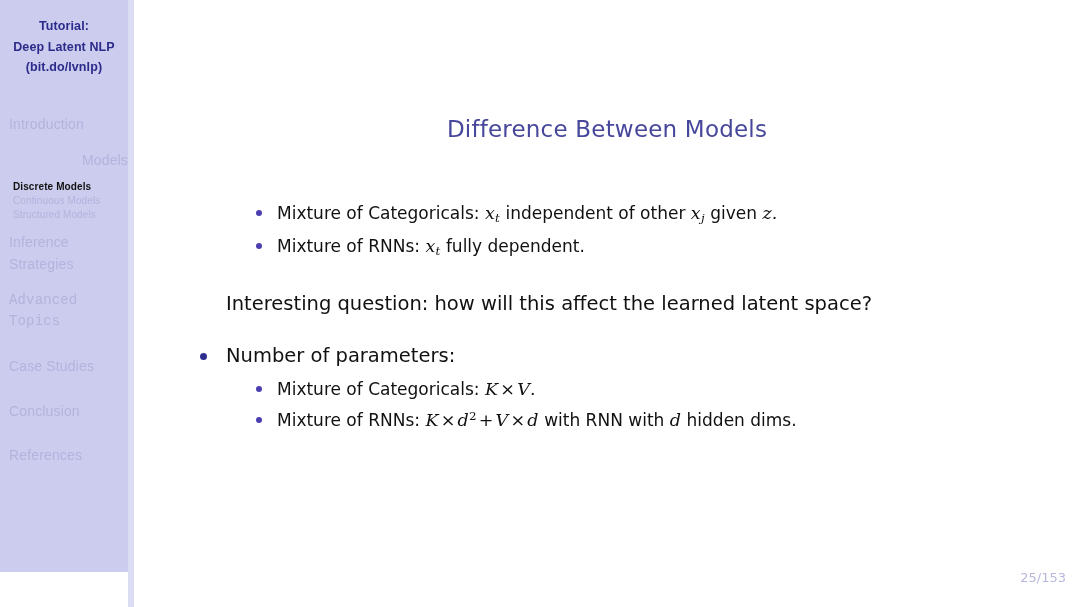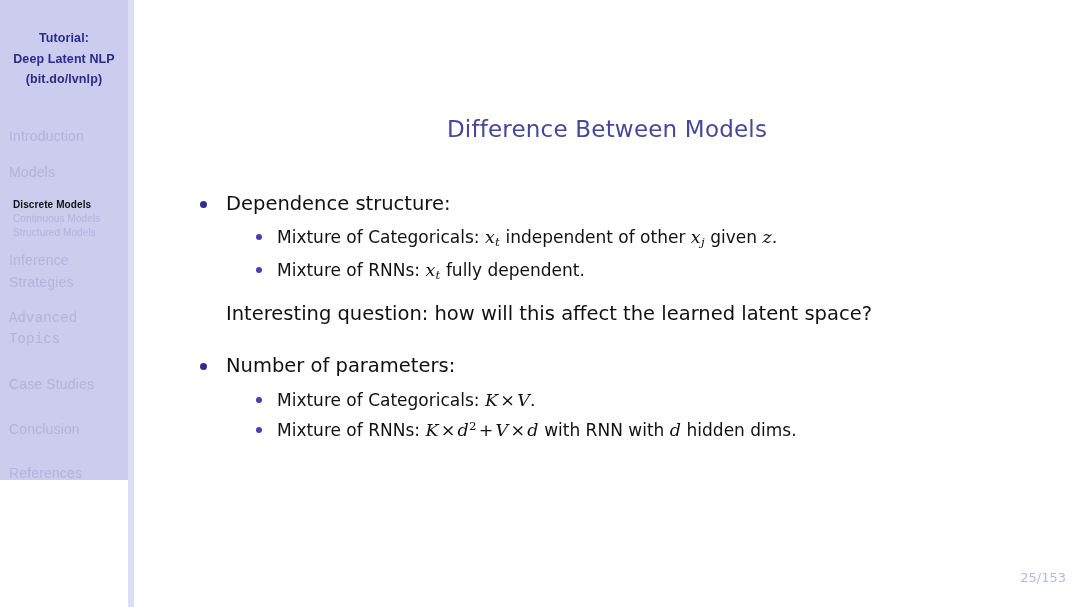--- a/index.html
+++ b/index.html
@@ -17,25 +17,25 @@
     position: relative;
     width: 1080px;
     height: 607px;
     background: #ffffff;
     display: flex;
   }
 
   
   .sidebar {
     width: 128px;
-    height: 480px;
+    height: 572px;
     background: #ccccee;
     flex: 0 0 128px;
     box-sizing: border-box;
-    padding-top: 28px;
+    padding-top: 16px;
     position: relative;
   }
   .sidebar-edge {
     width: 6px;
     height: 607px;
     flex: 0 0 6px;
     background: #dcdcf4;
   }
   .deck-title {
     text-align: center;
@@ -137,21 +137,21 @@
     height: 6px;
     border-radius: 50%;
     background: #4b3fb0;
   }
 
   .para {
     font-size: 19.5px;
     color: #111111;
     font-family: "DejaVu Sans", sans-serif;
     padding-left: 34px;
-    margin-top: 18px;
+    margin-top: 32px;
     margin-bottom: 28px;
     line-height: 1.25;
   }
 
   
   .m {
     font-family: "DejaVu Serif", "Liberation Serif", serif;
     font-style: italic;
     font-size: 17.5px;
     color: #111111;
@@ -196,21 +196,21 @@
       <div>Deep Latent NLP</div>
       <div>(bit.do/lvnlp)</div>
     </div>
 
     <div class="nav">
 
       <div class="nav-section">
         <div>Introduction</div>
       </div>
 
-      <div class="nav-section" style="margin-bottom:16px;">
+      <div class="nav-section" style="margin-bottom:10px;text-align:right;">
         <div>Models</div>
       </div>
       <div class="nav-sub active">Discrete Models</div>
       <div class="nav-sub">Continuous Models</div>
       <div class="nav-sub">Structured Models</div>
       <div class="nav-gap-sm"></div>
 
 
       <div class="nav-section two-line">
         <div>Inference</div>
@@ -237,24 +237,20 @@
   </div>
 
   <div class="sidebar-edge"></div>
 
   <div class="content">
 
     <div class="slide-title">Difference Between Models</div>
 
     <div class="body-block">
 
-      <div class="lvl1">
-        <span class="bullet1"></span>
-        <span>Dependence structure:</span>
-      </div>
 
       <div class="lvl2-list">
 
         <div class="lvl2">
           <span class="bullet2"></span>
           <span>Mixture of Categoricals:</span>
           <span class="m"><span>x</span><sub>t</sub></span>
           <span>independent of other</span>
           <span class="m"><span>x</span><sub>j</sub></span>
           <span>given</span>

